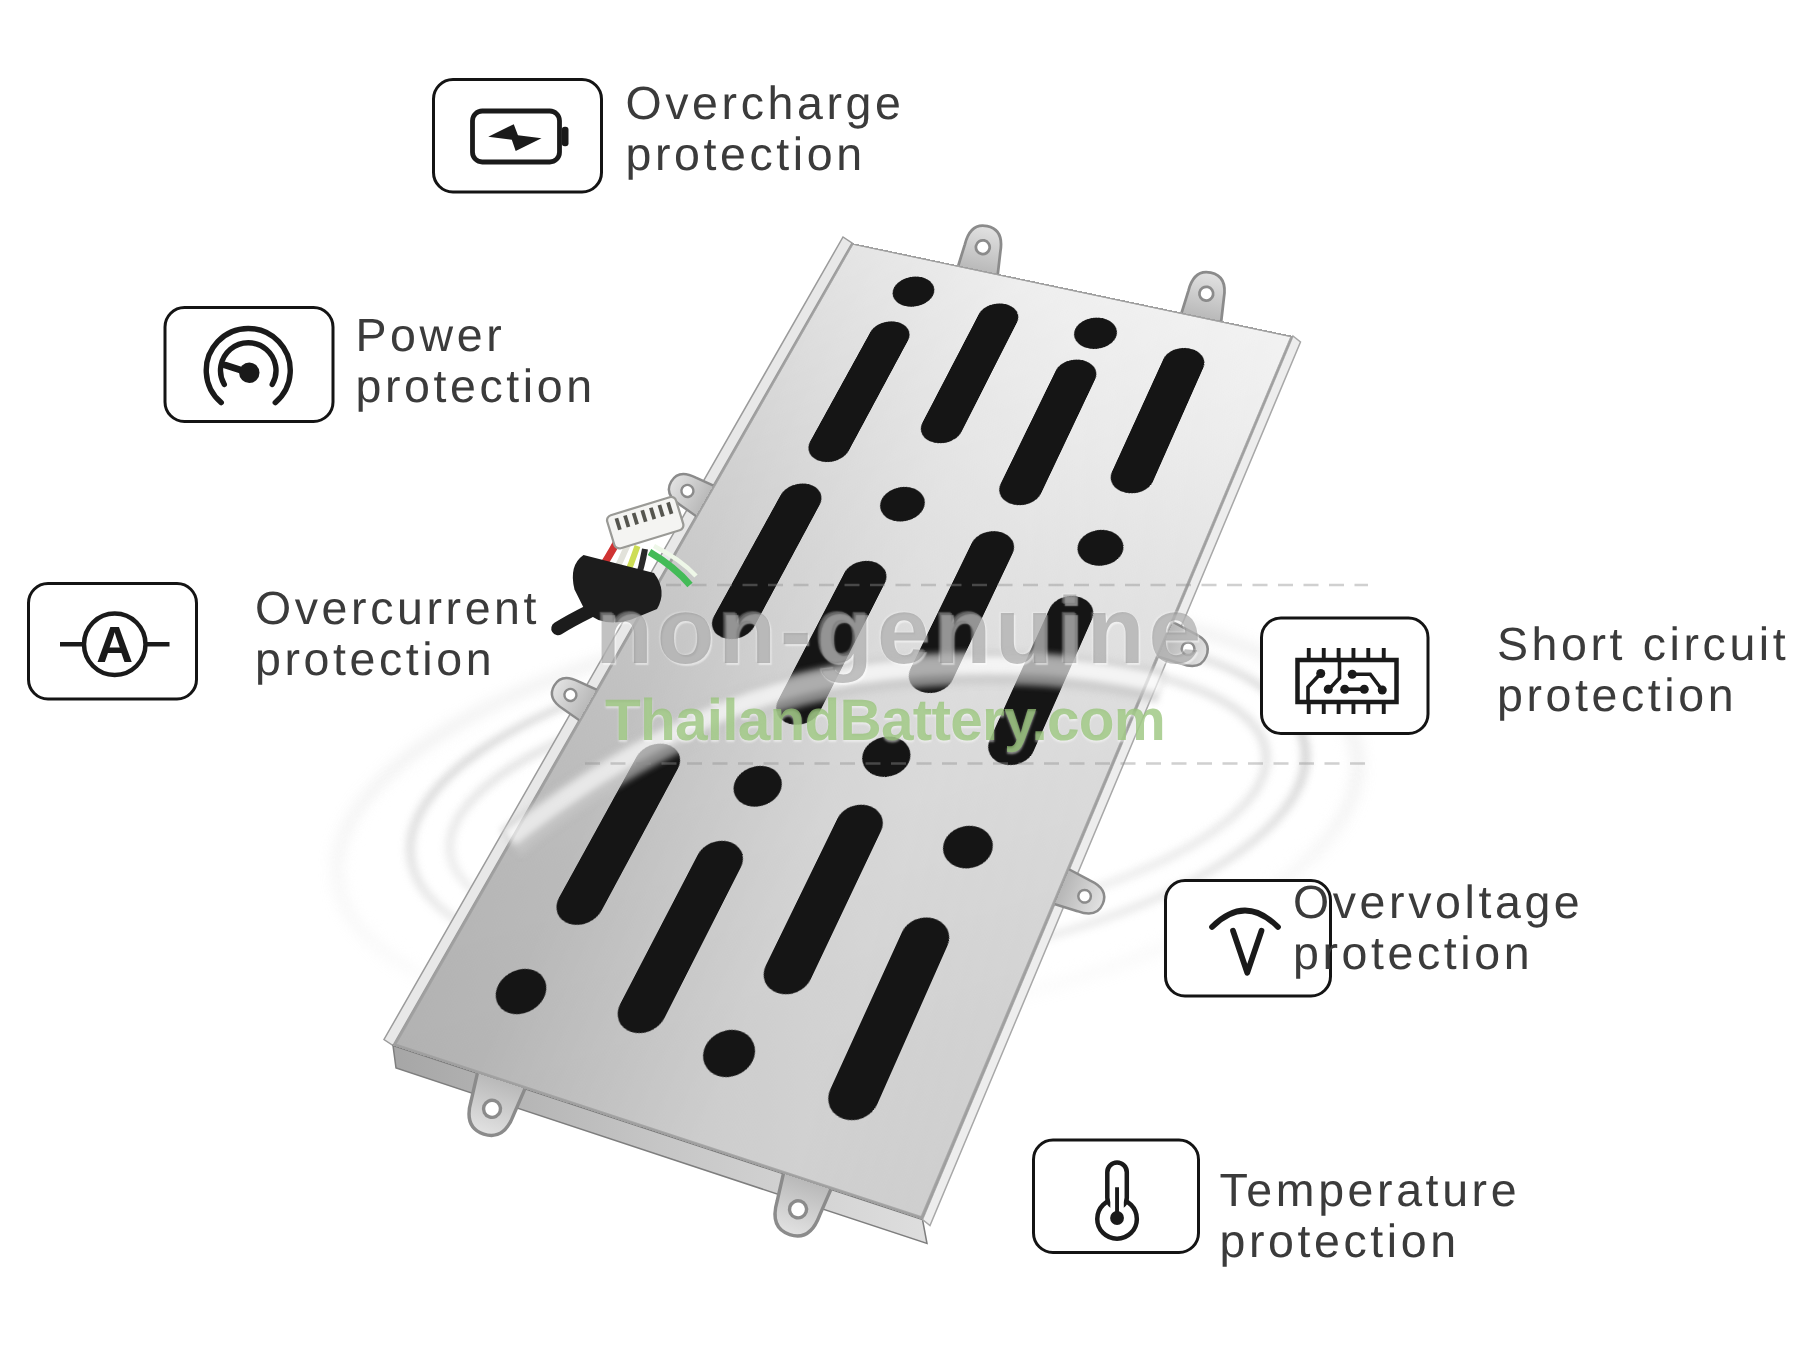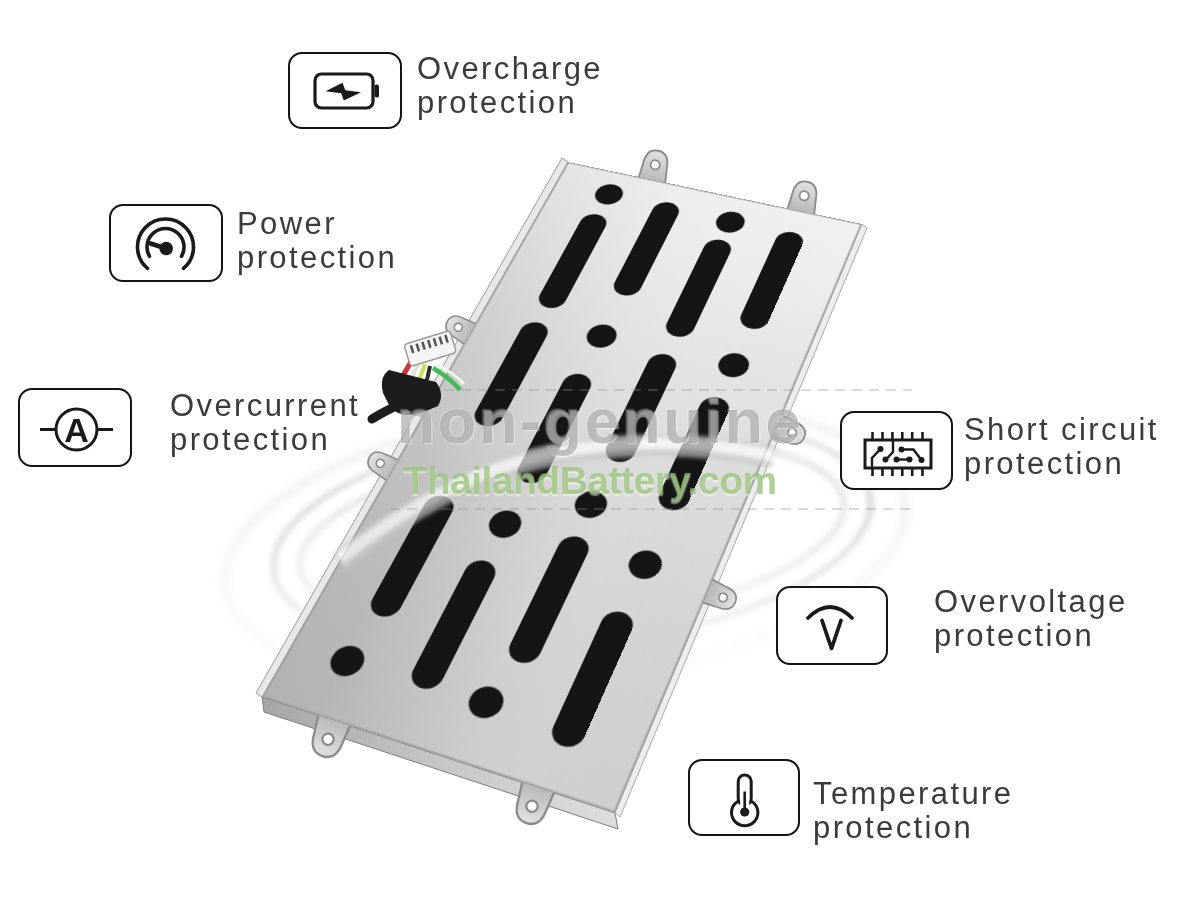--- a/index.html
+++ b/index.html
@@ -188,22 +188,22 @@
 <div id="wm2">ThailandBattery.com</div>
 <div class="box" style="left:288px;top:52px;width:110px;height:73px;"></div>
 <div class="box" style="left:109px;top:204px;width:110px;height:74px;"></div>
 <div class="box" style="left:18px;top:388px;width:110px;height:75px;"></div>
 <div class="box" style="left:840px;top:411px;width:109px;height:75px;"></div>
 <div class="box" style="left:776px;top:586px;width:108px;height:75px;"></div>
 <div class="box" style="left:688px;top:759px;width:108px;height:73px;"></div>
 <div class="lbl" style="left:417px;top:52px;">Overcharge<br>protection</div>
 <div class="lbl" style="left:237px;top:207px;">Power<br>protection</div>
 <div class="lbl" style="left:142px;top:389px;margin-left:28px;">Overcurrent<br>protection</div>
-<div class="lbl" style="left:964px;top:413px;">Short circuit<br>protection</div>
-<div class="lbl" style="left:934px;top:585px;">Overvoltage<br>protection</div>
+<div class="lbl" style="left:998px;top:413px;">Short circuit<br>protection</div>
+<div class="lbl" style="left:862px;top:585px;">Overvoltage<br>protection</div>
 <div class="lbl" style="left:813px;top:757px;margin-top:20px;">Temperature<br>protection</div>
 <svg class="lay" id="icons" style="z-index:11" viewBox="0 0 1200 900">
   <g stroke="#1a1a1a" fill="none" stroke-width="3.2">
     <rect x="315" y="74" width="58" height="34" rx="6.5"></rect>
     <rect x="374.5" y="84.5" width="4.5" height="13" rx="2" fill="#1a1a1a" stroke="none"></rect>
     <path d="M 325.5,91.2 L 342.5,82.8 L 345.3,90.2 L 361,92.2 L 343.8,100.6 L 341.2,93.2 Z" fill="#1a1a1a" stroke="none"></path>
   </g>
   <g stroke="#1a1a1a" fill="none" stroke-width="3.6" stroke-linecap="round">
     <path d="M 147.5,268.4 A 28 28 0 1 1 183.5,268.4"></path>
     <path d="M 149.5,256.3 A 18.5 18.5 0 1 1 181.5,256.3"></path>

